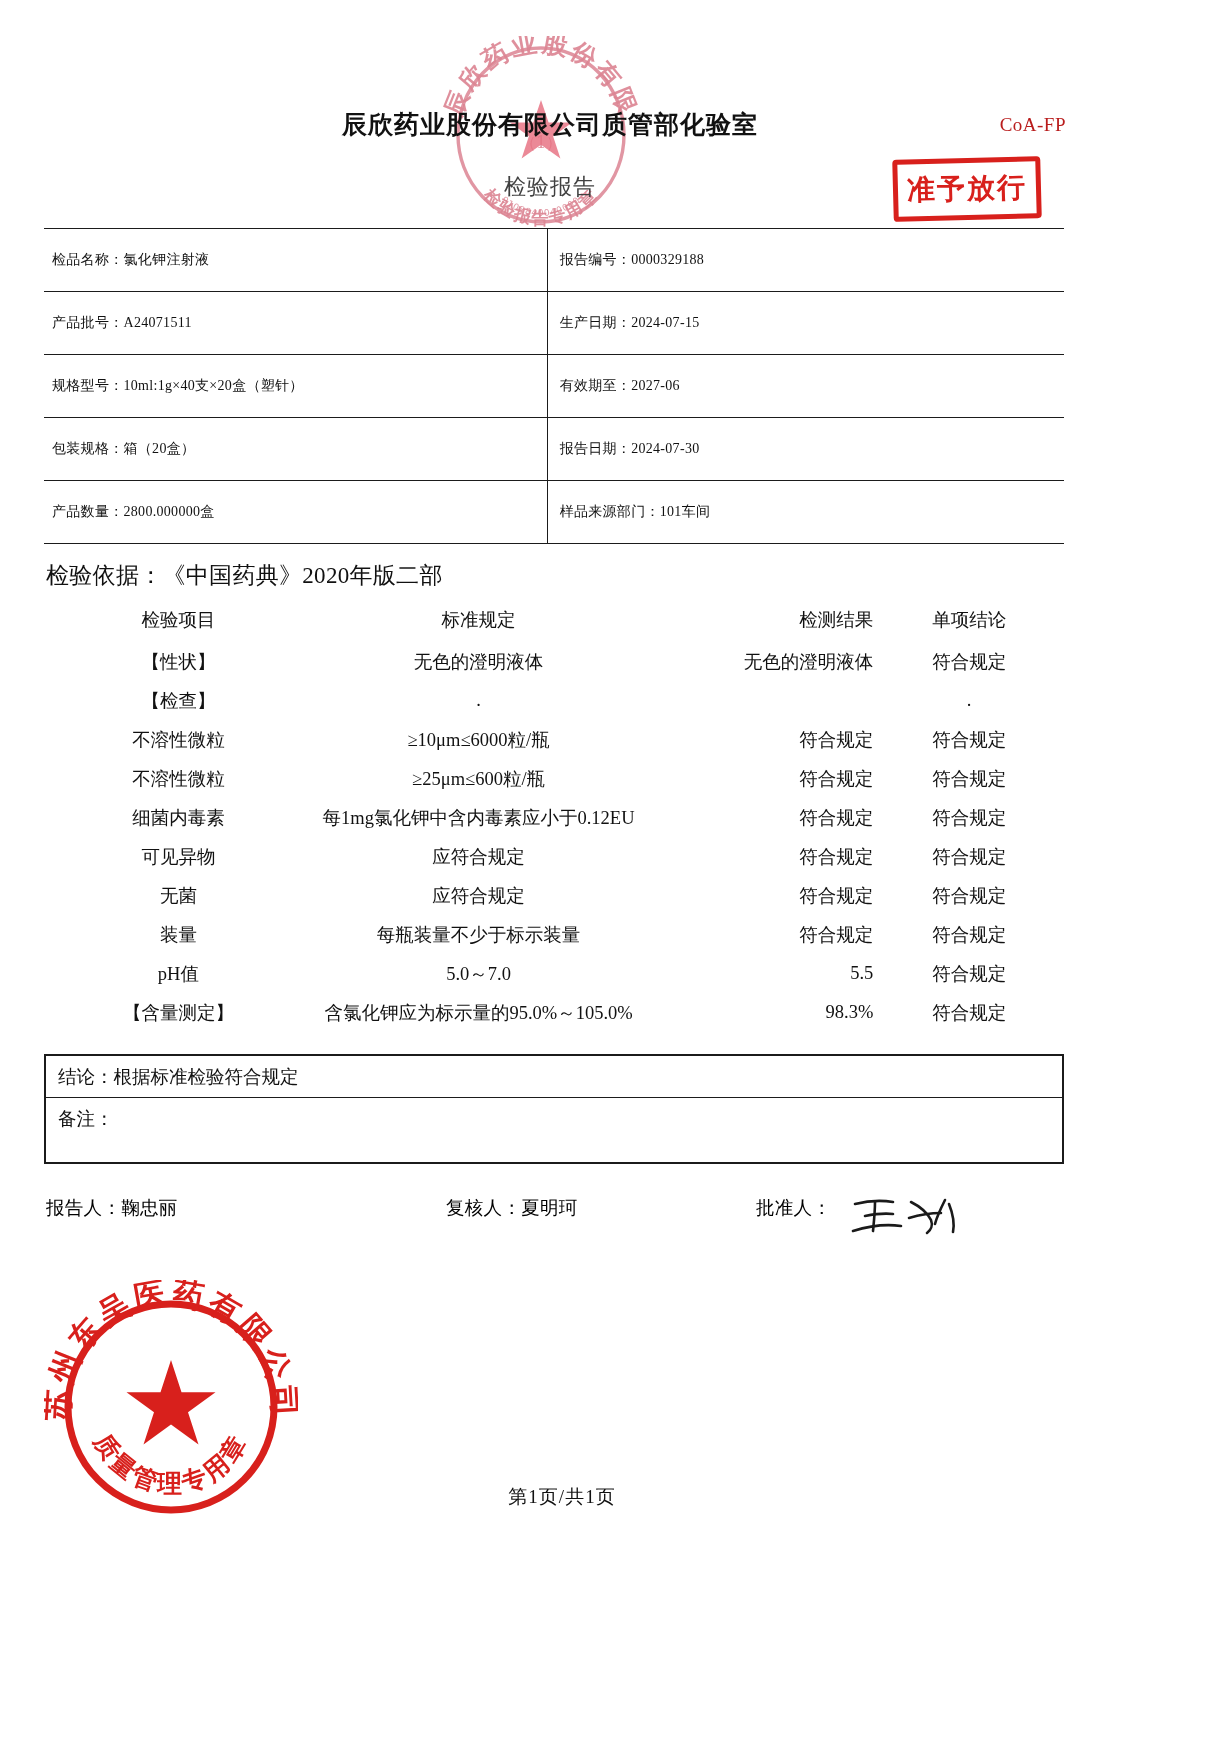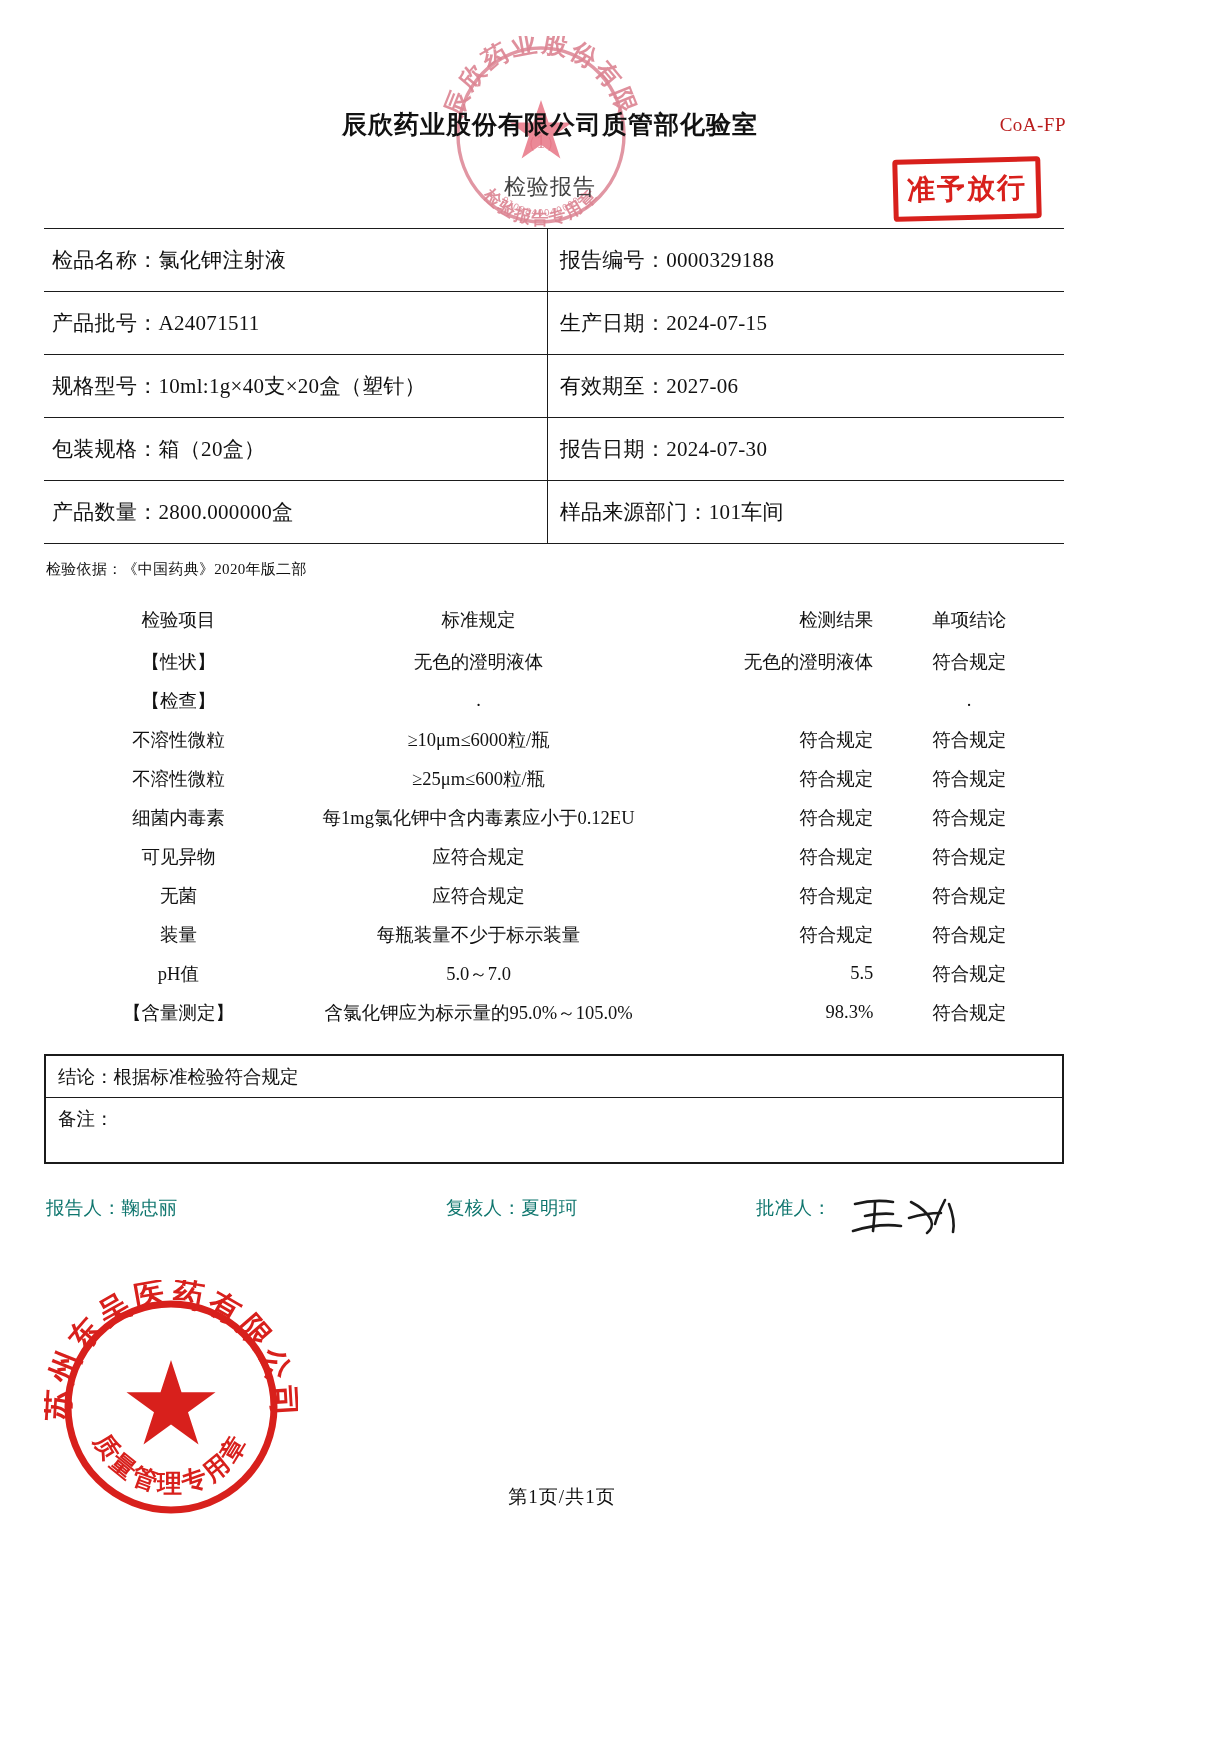--- a/index.html
+++ b/index.html
@@ -85,41 +85,41 @@
     font-family: "DejaVu Serif", serif;
     white-space: nowrap;
   }
 
   
   .info-table {
     position: absolute;
     left: 44px; top: 228px;
     width: 1020px;
     border-collapse: collapse;
-    font-size: 21px;
+    font-size: 14px;
     color: #111;
   }
   .info-table td {
     border-top: 1.6px solid #1b1b1b;
     height: 62px;
     vertical-align: middle;
     padding: 0 0 0 8px;
     letter-spacing: 0.3px;
   }
   .info-table tr:last-child td { border-bottom: 1.6px solid #1b1b1b; }
   .info-table td.left  { width: 505px; }
   .info-table td.right { width: 515px; border-left: 1.4px solid #1b1b1b; padding-left: 12px; }
   .lbl { }
   .val { }
 
   
   .basis {
     position: absolute;
     left: 46px; top: 560px;
-    font-size: 15px;
+    font-size: 23px;
     color: #111;
     letter-spacing: 0.3px;
   }
 
   
   .result-table {
     position: absolute;
     left: 44px; top: 600px;
     width: 1020px;
     border-collapse: collapse;
@@ -171,21 +171,21 @@
     font-size: 18.5px;
     color: #111;
     box-sizing: border-box;
   }
 
   
   .sig {
     position: absolute;
     top: 1195px;
     font-size: 18.5px;
-    color: #0f766e;
+    color: #000000;
     letter-spacing: 0.3px;
   }
   .sig-1 { left: 46px; }
   .sig-2 { left: 446px; }
   .sig-3 { left: 756px; }
   .sig-hand {
     position: absolute;
     left: 845px; top: 1188px;
     width: 120px; height: 58px;
   }

